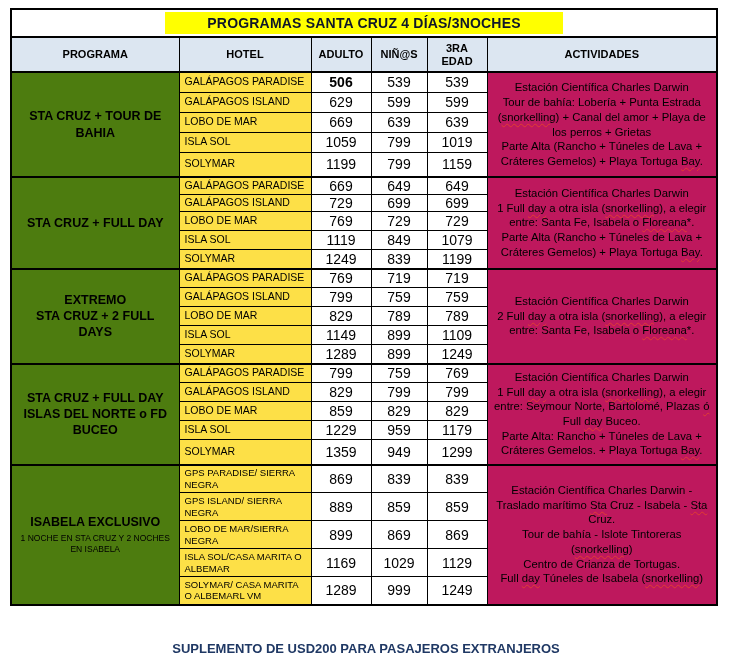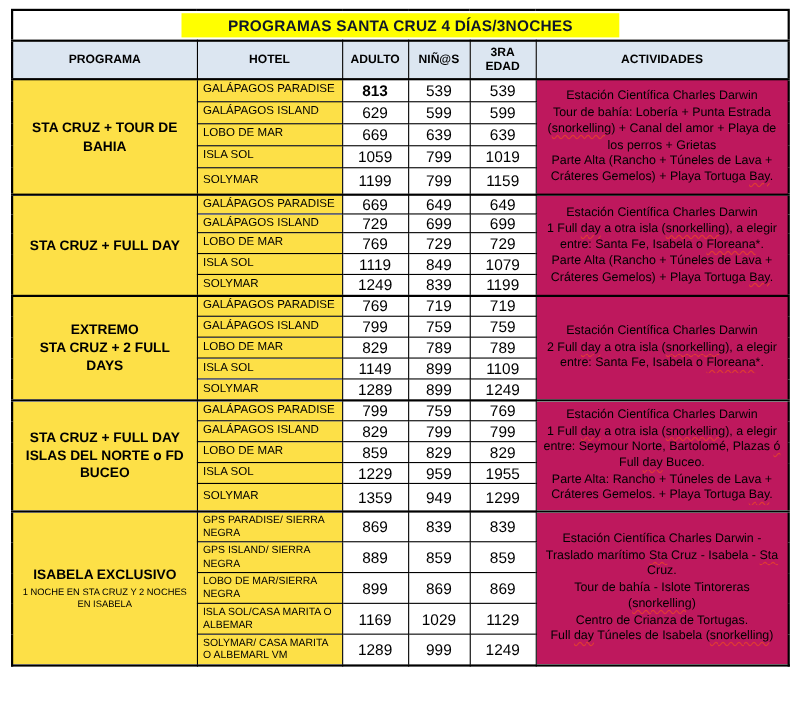--- a/index.html
+++ b/index.html
@@ -22,21 +22,21 @@
     display:inline-block;background:#ffff00;color:#0f172a;font-weight:bold;
     font-size:14px;letter-spacing:.2px;padding:3px 42px 3px 42px;white-space:nowrap;
   }
   
   tr.head-row td{
     background:#dce6f1;font-weight:bold;font-size:11px;text-align:center;
     vertical-align:middle;height:31px;line-height:1.15;padding:1px 2px;
   }
   
   td.prog{
-    background:#fde047;text-align:center;vertical-align:middle;padding:2px 8px;
+    background:#4d7c0f;text-align:center;vertical-align:middle;padding:2px 8px;
   }
   .prog-name,.prog-name2{font-weight:bold;font-size:12.5px;line-height:1.3;}
   .prog-sub{font-size:8.5px;line-height:1.3;margin-top:2px;}
   
   td.hotel{
     font-size:10.5px;text-align:left;vertical-align:middle;
     padding:1px 3px 1px 5px;line-height:1.1;background:#fde047;
   }
   tbody.b4 td.hotel{font-size:9.5px;line-height:1.2;}
   
@@ -97,21 +97,21 @@
         <td>ACTIVIDADES</td>
       </tr>
     </tbody>
 
     <tbody class="b0">
       <tr>
         <td class="prog" rowspan="5">
           <div class="prog-name">STA CRUZ + TOUR DE BAHIA</div>
         </td>
         <td class="hotel">GALÁPAGOS PARADISE</td>
-        <td class="num em">813</td>
+        <td class="num em">506</td>
         <td class="num">539</td>
         <td class="num">539</td>
         <td class="act" rowspan="5">
           <div>Estación Científica Charles Darwin</div>
           <div>Tour de bahía: Lobería + Punta Estrada (<span class="sp">snorkelling</span>) + Canal del amor + Playa de los perros + Grietas</div>
           <div>Parte Alta (Rancho + Túneles de Lava + Cráteres Gemelos) + Playa Tortuga <span class="sp">Bay</span>.</div>
         </td>
       </tr>
       <tr>
         <td class="hotel">GALÁPAGOS ISLAND</td>
@@ -245,21 +245,21 @@
       <tr>
         <td class="hotel">LOBO DE MAR</td>
         <td class="num">859</td>
         <td class="num">829</td>
         <td class="num">829</td>
       </tr>
       <tr>
         <td class="hotel">ISLA SOL</td>
         <td class="num">1229</td>
         <td class="num">959</td>
-        <td class="num">1955</td>
+        <td class="num">1179</td>
       </tr>
       <tr class="tall">
         <td class="hotel">SOLYMAR</td>
         <td class="num">1359</td>
         <td class="num">949</td>
         <td class="num">1299</td>
       </tr>
     </tbody>
 
     <tbody class="b4">
@@ -299,13 +299,14 @@
       </tr>
       <tr>
         <td class="hotel">SOLYMAR/ CASA MARITA O ALBEMARL VM</td>
         <td class="num">1289</td>
         <td class="num">999</td>
         <td class="num">1249</td>
       </tr>
     </tbody>
   </table>
 
+  <div class="supplement">SUPLEMENTO DE USD200 PARA PASAJEROS EXTRANJEROS</div>
 </div>
 
 </body></html>

